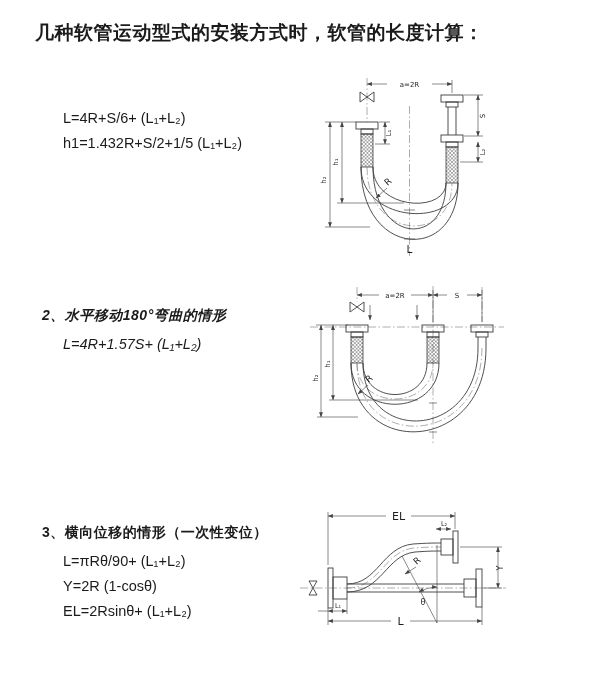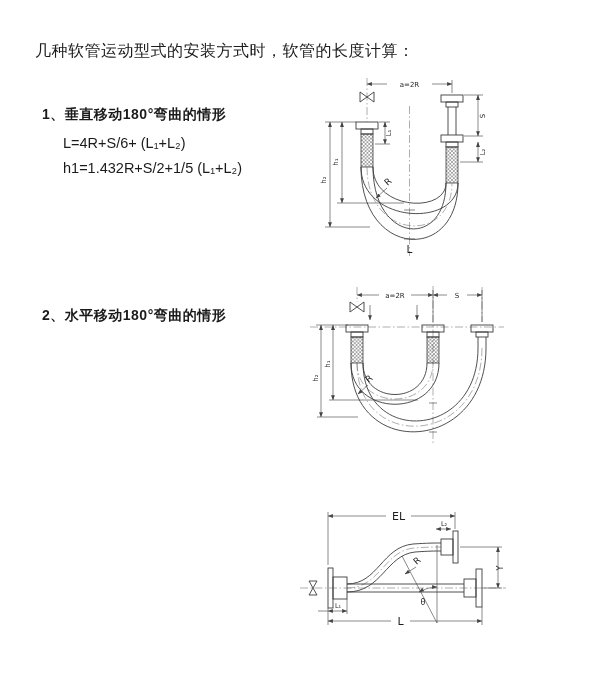--- a/index.html
+++ b/index.html
@@ -2,28 +2,28 @@
 <html><head>
 <meta charset="utf-8">
 <style>
   html,body { margin:0; padding:0; }
   body {
     width:600px; height:675px; background:#ffffff; position:relative;
     font-family:"Liberation Sans","DejaVu Sans",sans-serif; color:#1b1b1b; overflow:hidden;
   }
   .page { position:absolute; inset:0; background:#fff; }
   .title {
-    position:absolute; left:35px; top:41px;
-    font-size:16px; font-weight:400; letter-spacing:0.5px;
+    position:absolute; left:35px; top:20px;
+    font-size:19px; font-weight:700; letter-spacing:0.5px;
   }
   .sec { position:absolute; left:42px; }
   .sec .heading { font-size:14px; font-weight:700; letter-spacing:0.5px; margin-bottom:7px; }
   .formula { font-size:14.5px; margin-left:21px; line-height:25px; white-space:pre; }
   #sec1 { top:106px; }
-  #sec2 { top:307px; }
+  #sec2 { top:307px;font-style:italic; }
   #sec3 { top:524px; }
   .diag { position:absolute; }
   #d1 { left:308px; top:72px; }
   #d2 { left:308px; top:282px; }
   #d3 { left:298px; top:503px; }
   svg { display:block; }
   .ol  { fill:none; stroke:#3c3c3c; stroke-width:0.9; }
   .th  { fill:none; stroke:#3c3c3c; stroke-width:0.6; }
   .dim { fill:none; stroke:#4a4a4a; stroke-width:0.65; }
   .cl  { fill:none; stroke:#6a6a6a; stroke-width:0.55; stroke-dasharray:8 2.5 1.5 2.5; }
@@ -31,29 +31,35 @@
   .dl  { font-size:7px; }
 </style>
 </head>
 <body>
 
 <div class="page">
 
   <div class="title">几种软管运动型式的安装方式时，软管的长度计算：</div>
 
   <section class="sec" id="sec1">
-    <div class="heading">1、垂直移动180°弯曲的情形</div>
     <div class="formula">L=4R+S/6+ (L₁+L₂)</div>
     <div class="formula">h1=1.432R+S/2+1/5 (L₁+L₂)</div>
   </section>
 
   <section class="sec" id="sec2">
     <div class="heading">2、水平移动180°弯曲的情形</div>
+    <div class="formula">L=4R+1.57S+ (L₁+L₂)</div>
   </section>
 
+  <section class="sec" id="sec3">
+    <div class="heading">3、横向位移的情形（一次性变位）</div>
+    <div class="formula">L=πRθ/90+ (L₁+L₂)</div>
+    <div class="formula">Y=2R (1-cosθ)</div>
+    <div class="formula">EL=2Rsinθ+ (L₁+L₂)</div>
+  </section>
 
   <svg class="diag" id="d1" width="262" height="188" viewBox="0 0 262 188">
     <defs>
       <marker id="ar1" viewBox="0 0 8 6" markerWidth="8" markerHeight="6" refX="7.5" refY="3" orient="auto-start-reverse">
         <path d="M0 0 L8 3 L0 6 Z" fill="#444"></path>
       </marker>
       <pattern id="h1" width="3.6" height="3.6" patternUnits="userSpaceOnUse">
         <path d="M0 3.6 L3.6 0 M0 0 L3.6 3.6" stroke="#555" stroke-width="0.5"></path>
       </pattern>
     </defs>

